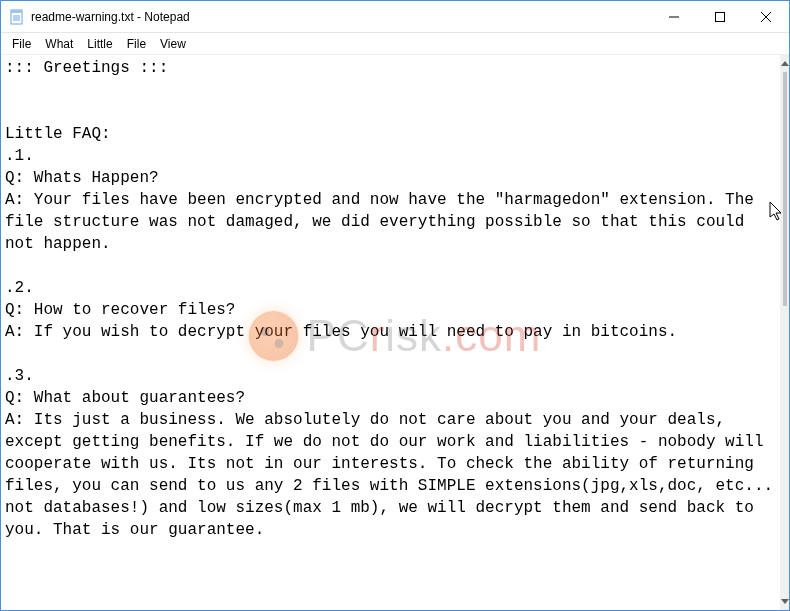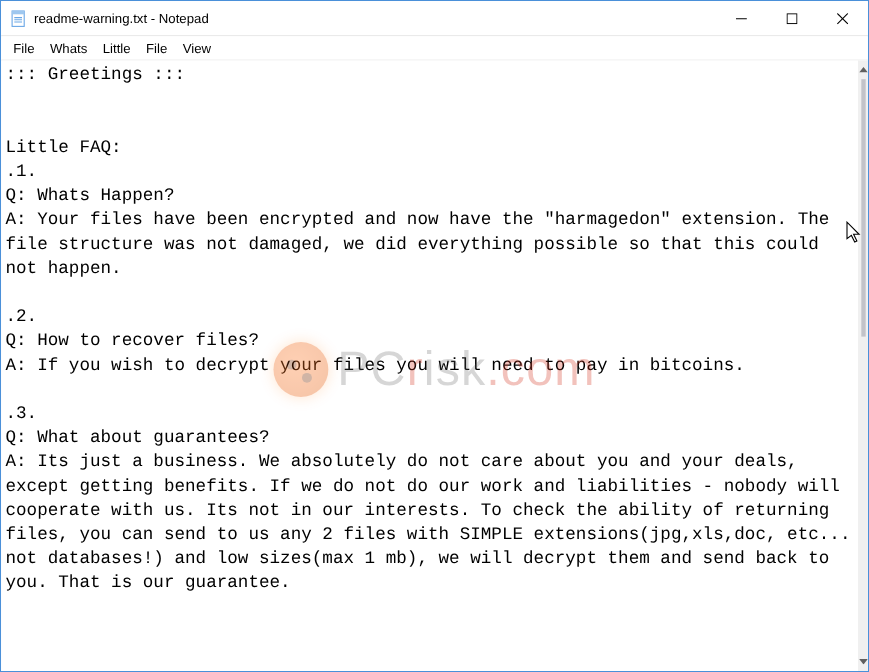--- a/index.html
+++ b/index.html
@@ -194,21 +194,21 @@
         <svg width="10" height="10">
           <line x1="0" y1="0" x2="10" y2="10" stroke="#000" stroke-width="1"></line>
           <line x1="10" y1="0" x2="0" y2="10" stroke="#000" stroke-width="1"></line>
         </svg>
       </div>
     </div>
   </div>
 
   <div class="menubar">
     <span class="menu-item">File</span>
-    <span class="menu-item">Whats</span>
+    <span class="menu-item">What</span>
     <span class="menu-item">Little</span>
     <span class="menu-item">File</span>
     <span class="menu-item">View</span>
   </div>
 
   <div class="content-wrap">
     <div class="text-area">::: Greetings :::
 
 
 Little FAQ:

